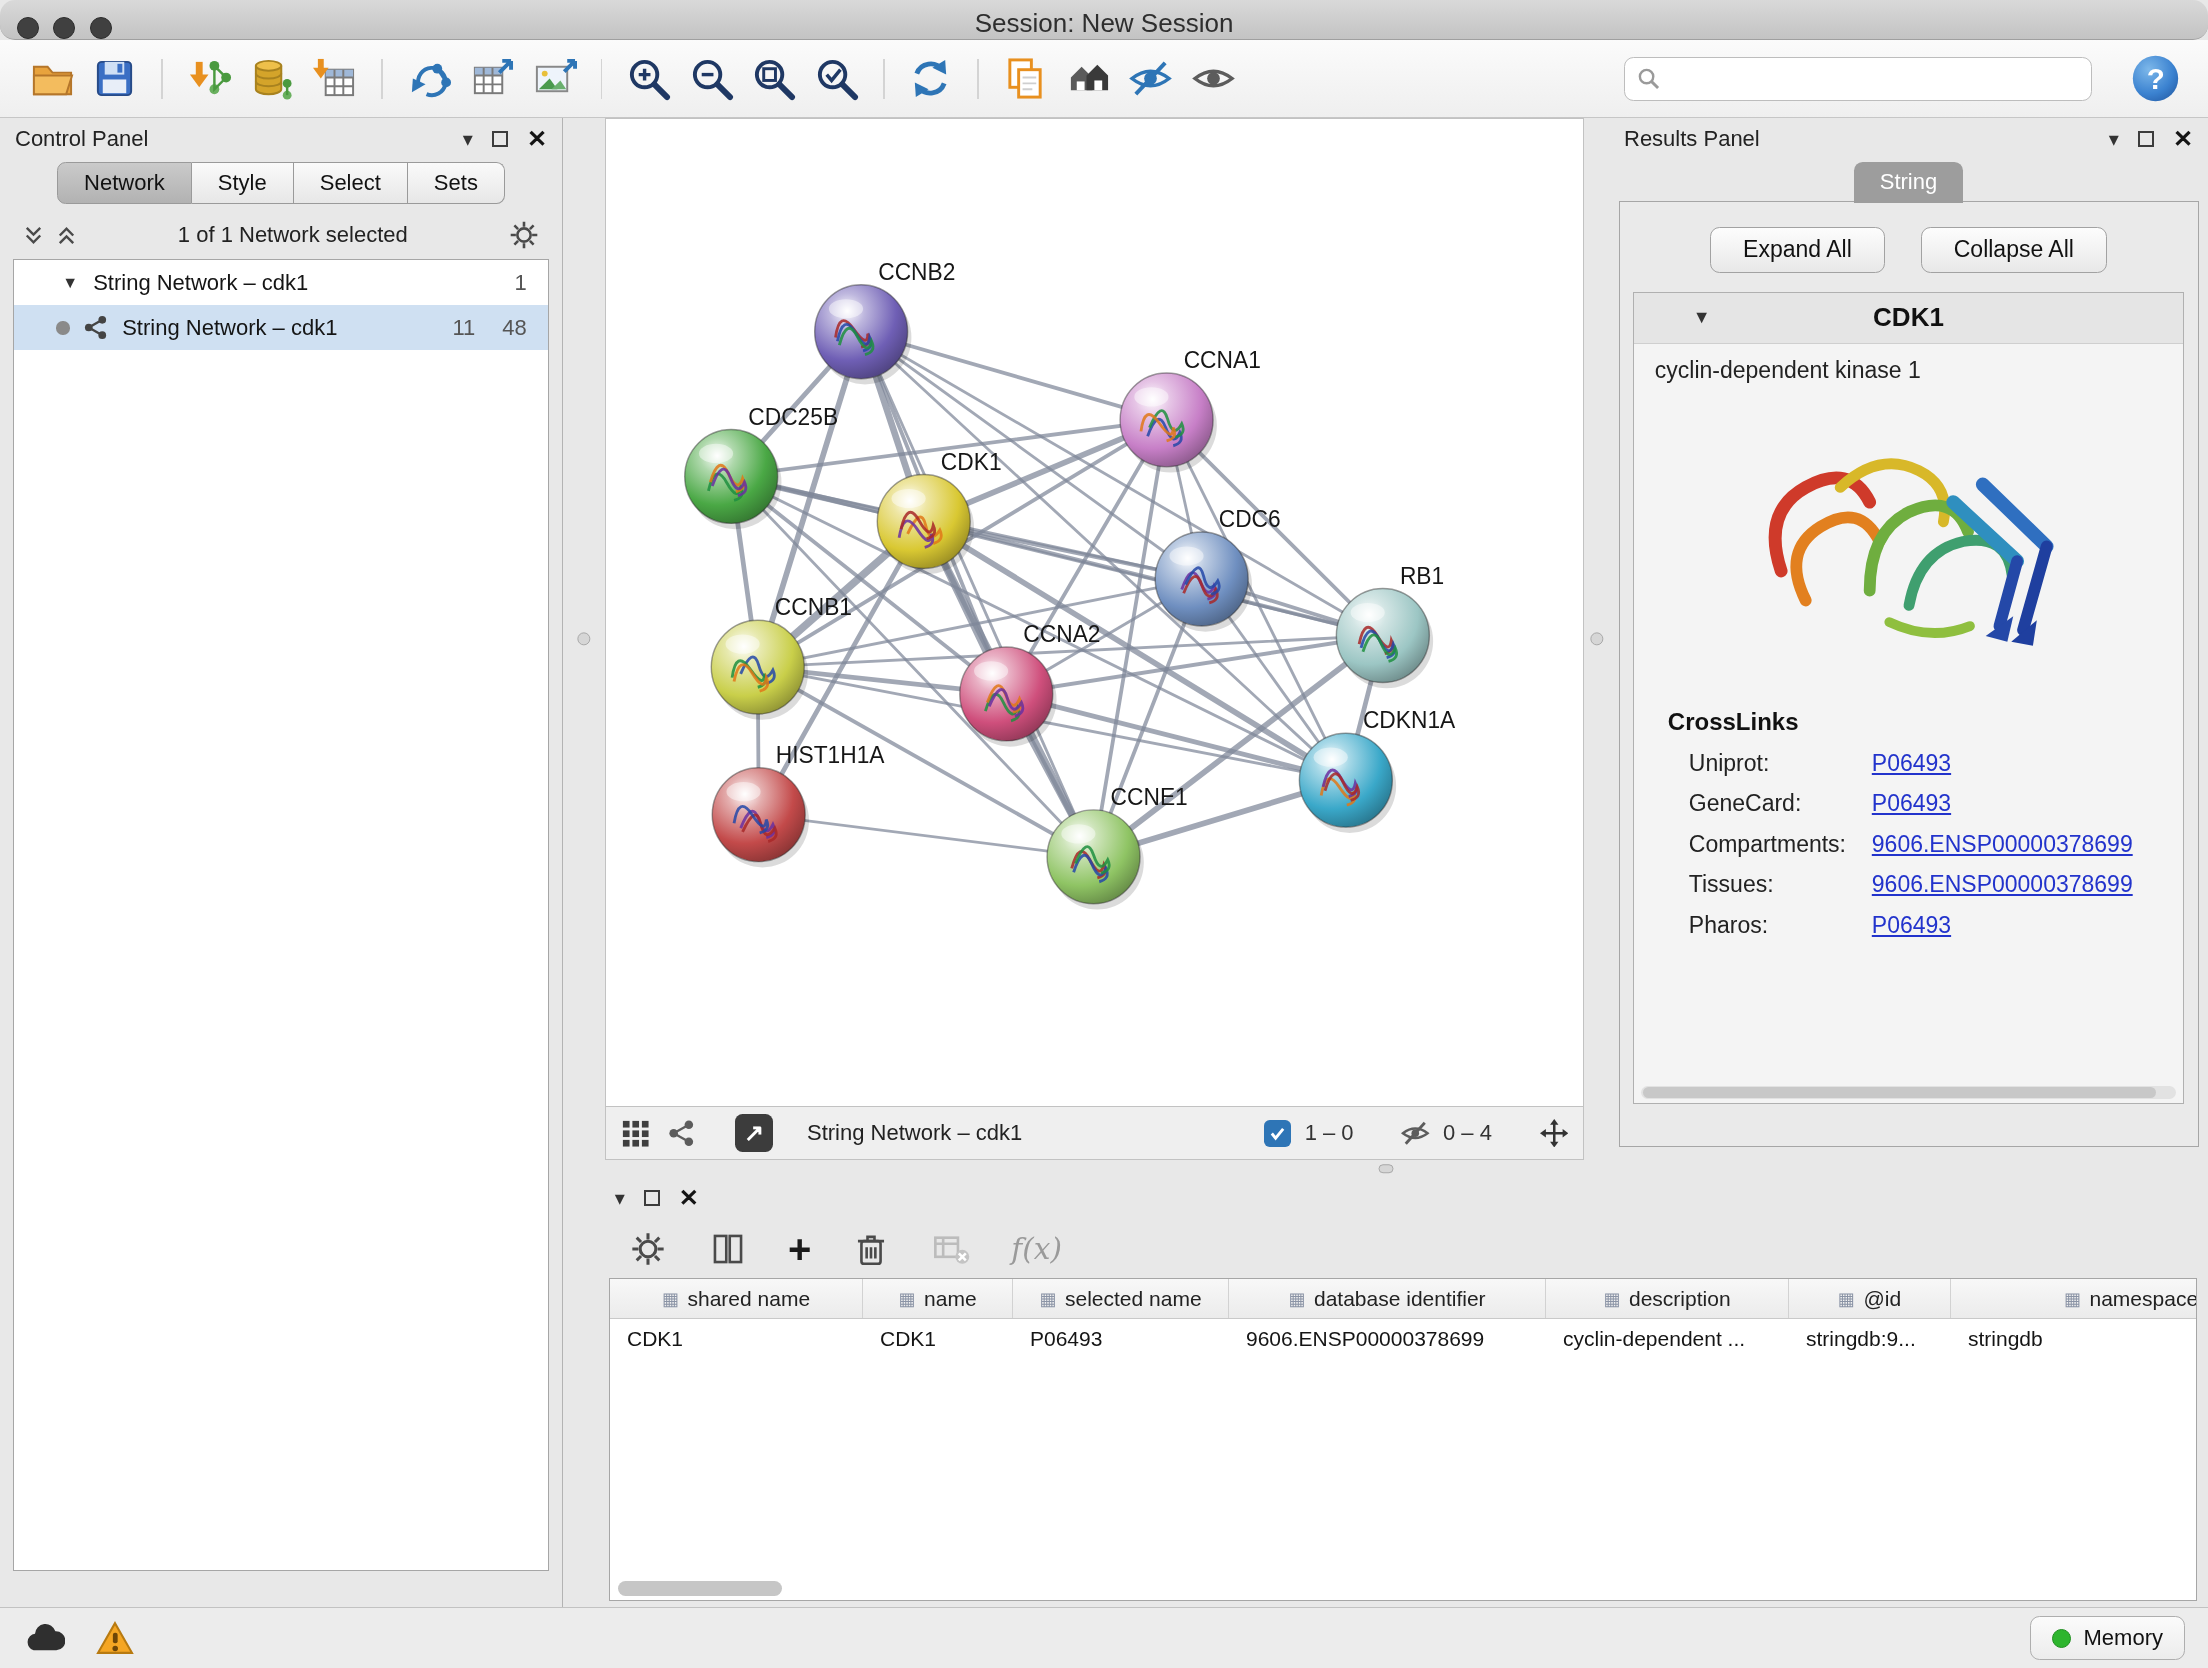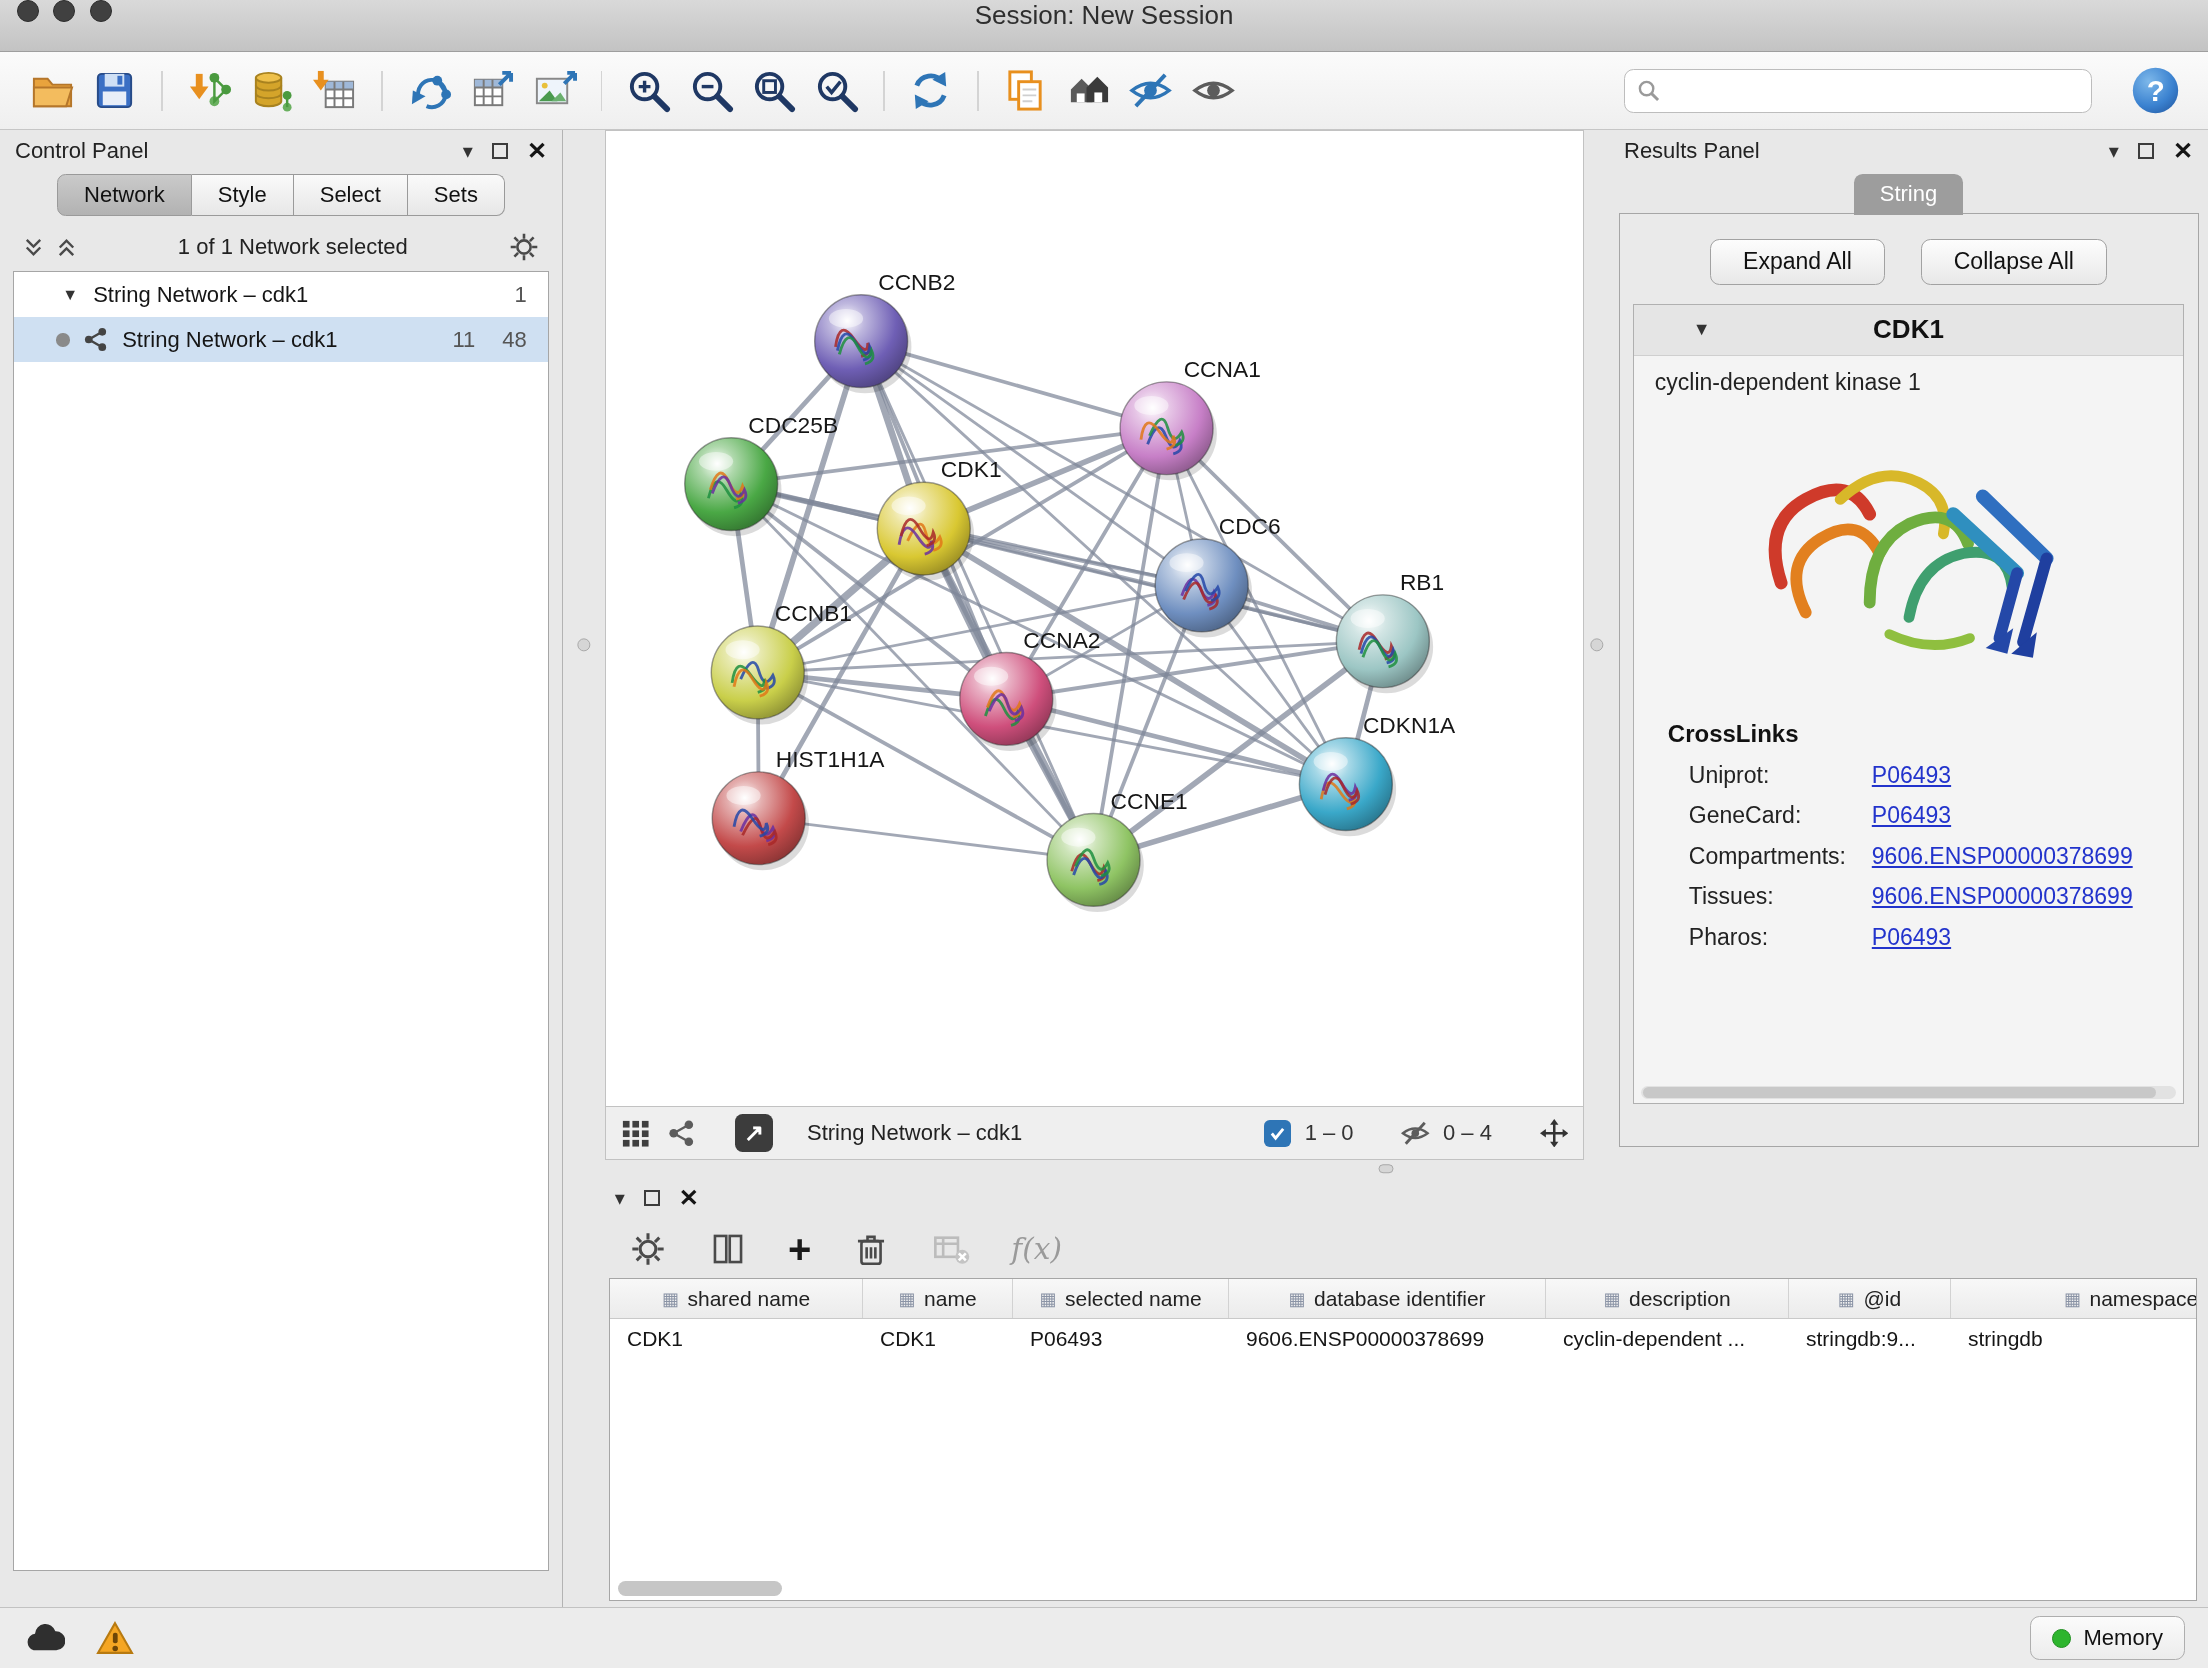--- a/index.html
+++ b/index.html
@@ -1,21 +1,21 @@
 <!DOCTYPE html>
 <html style="font-size:15px"><head>
 <meta charset="utf-8">
 <style>
   * { margin:0; padding:0; box-sizing:border-box; }
   html,body { width:2208px; height:1668px; }
   body { font-family:"Liberation Sans",sans-serif; background:#e8e8e8; color:#222; overflow:hidden; }
   .window { width:100%; height:100%; display:flex; flex-direction:column; }
 
   
-  .titlebar { height:52px; flex:0 0 auto; background:linear-gradient(#d9d9d9,#c3c3c3); border-bottom:1px solid #9f9f9f; display:flex; align-items:flex-start; position:relative; }
+  .titlebar { height:40px; flex:0 0 auto; background:linear-gradient(#d9d9d9,#c3c3c3); border-bottom:1px solid #9f9f9f; display:flex; align-items:flex-end; position:relative;border-radius:15px; }
   .traffic { display:flex; gap:14.3px; margin-left:17px; z-index:2; }
   .traffic .dot { width:22px; height:22px; border-radius:50%; background:#404040; border:1px solid #2d2d2d; }
   .win-title { position:absolute; left:0; right:0; text-align:center; font-size:26px; color:#2e2e2e; font-weight:500; }
 
   
   .toolbar { height:78px; flex:0 0 auto; background:linear-gradient(#fbfbfb,#efefef); border-bottom:1.9px solid #c6c6c6; display:flex; align-items:center; padding:0 21px; }
   .tbtn { width:55px; height:59px; border:none; background:transparent; display:flex; align-items:center; justify-content:center; margin:0 3.8px; cursor:pointer; }
   .tbtn svg { width:45px; height:45px; }
   .tsep { width:1.9px; height:40px; background:#d4d4d4; margin:0 15px; }
   .search-box { margin-left:auto; width:468px; height:44px; background:#fff; border:1.9px solid #bdbdbd; border-radius:9.5px; display:flex; align-items:center; padding:0 11.4px; gap:7.6px; }

